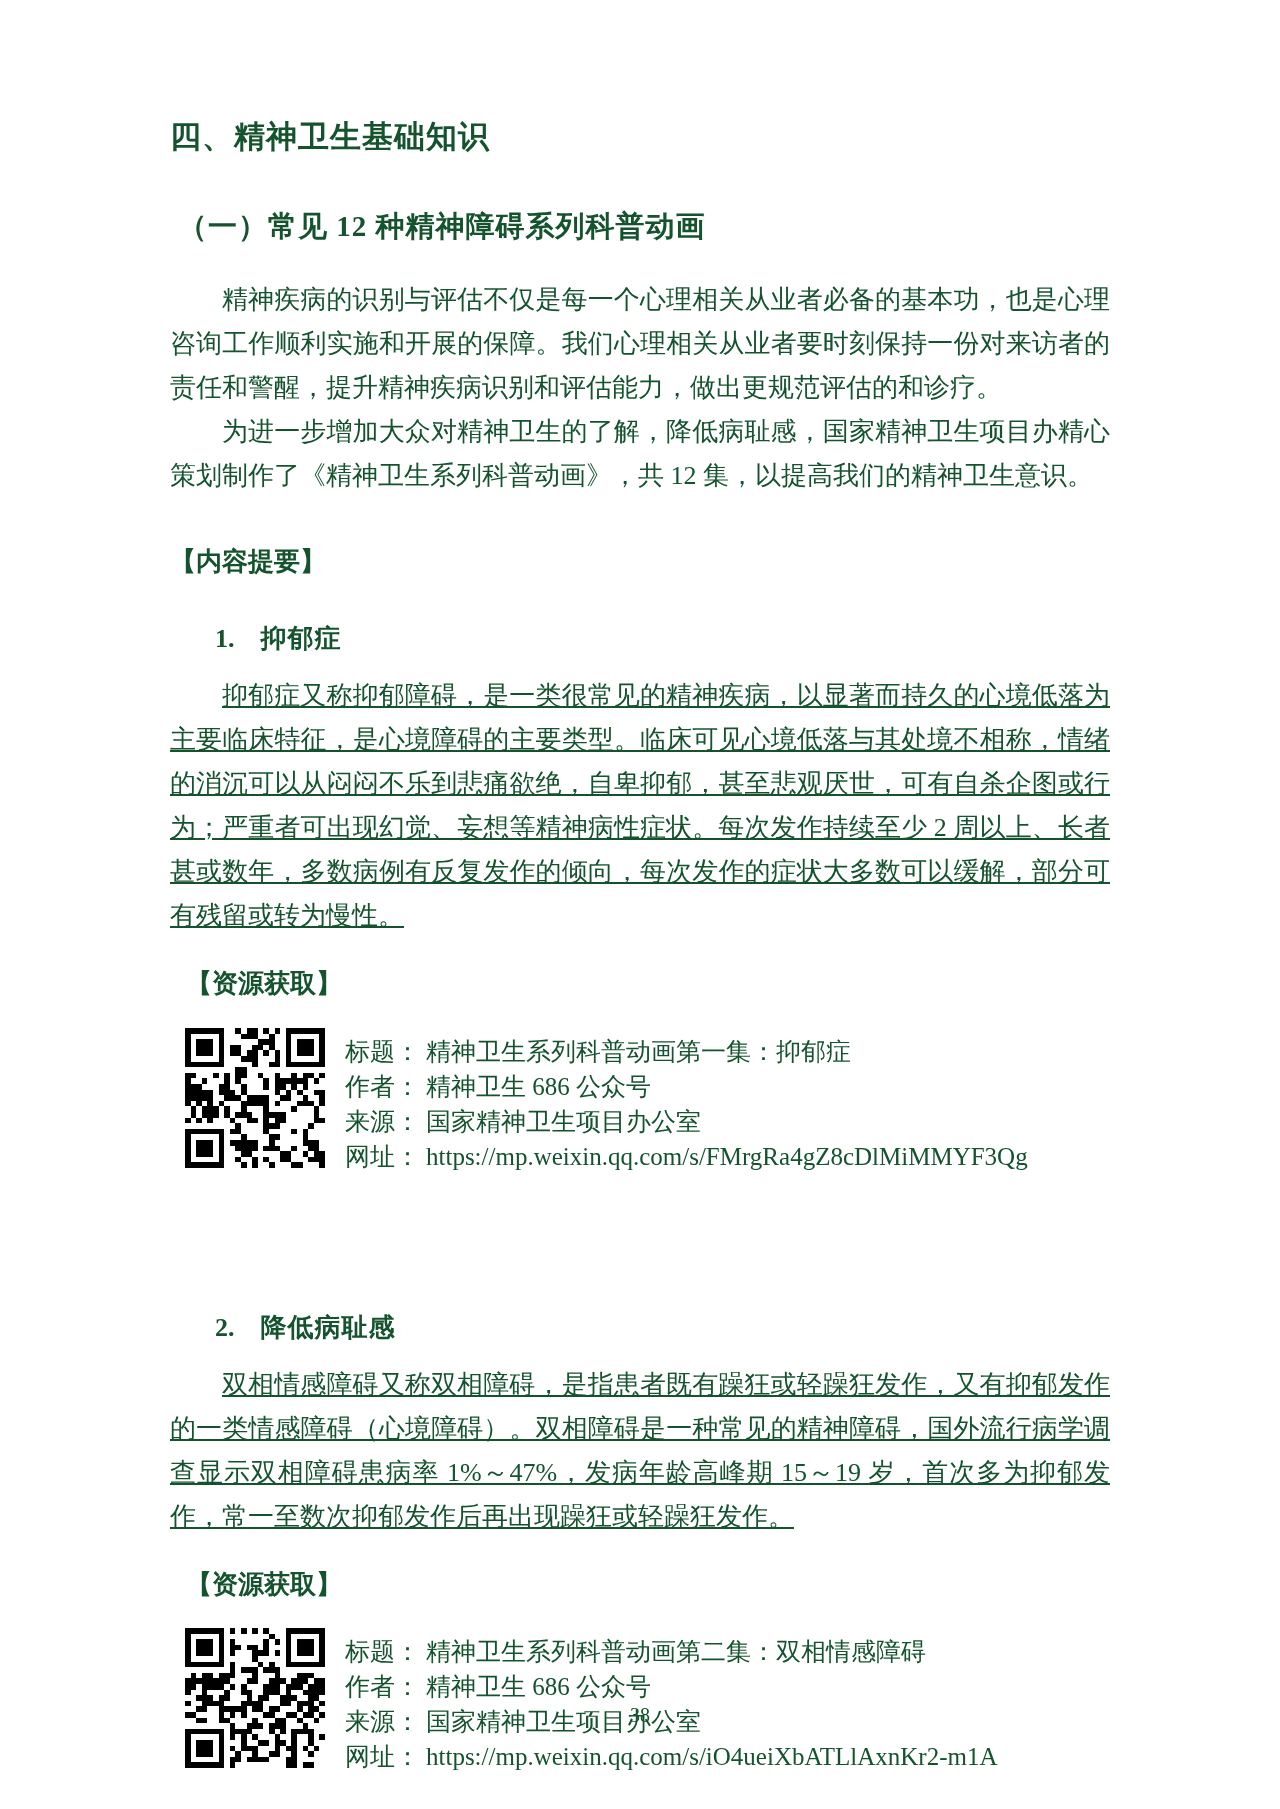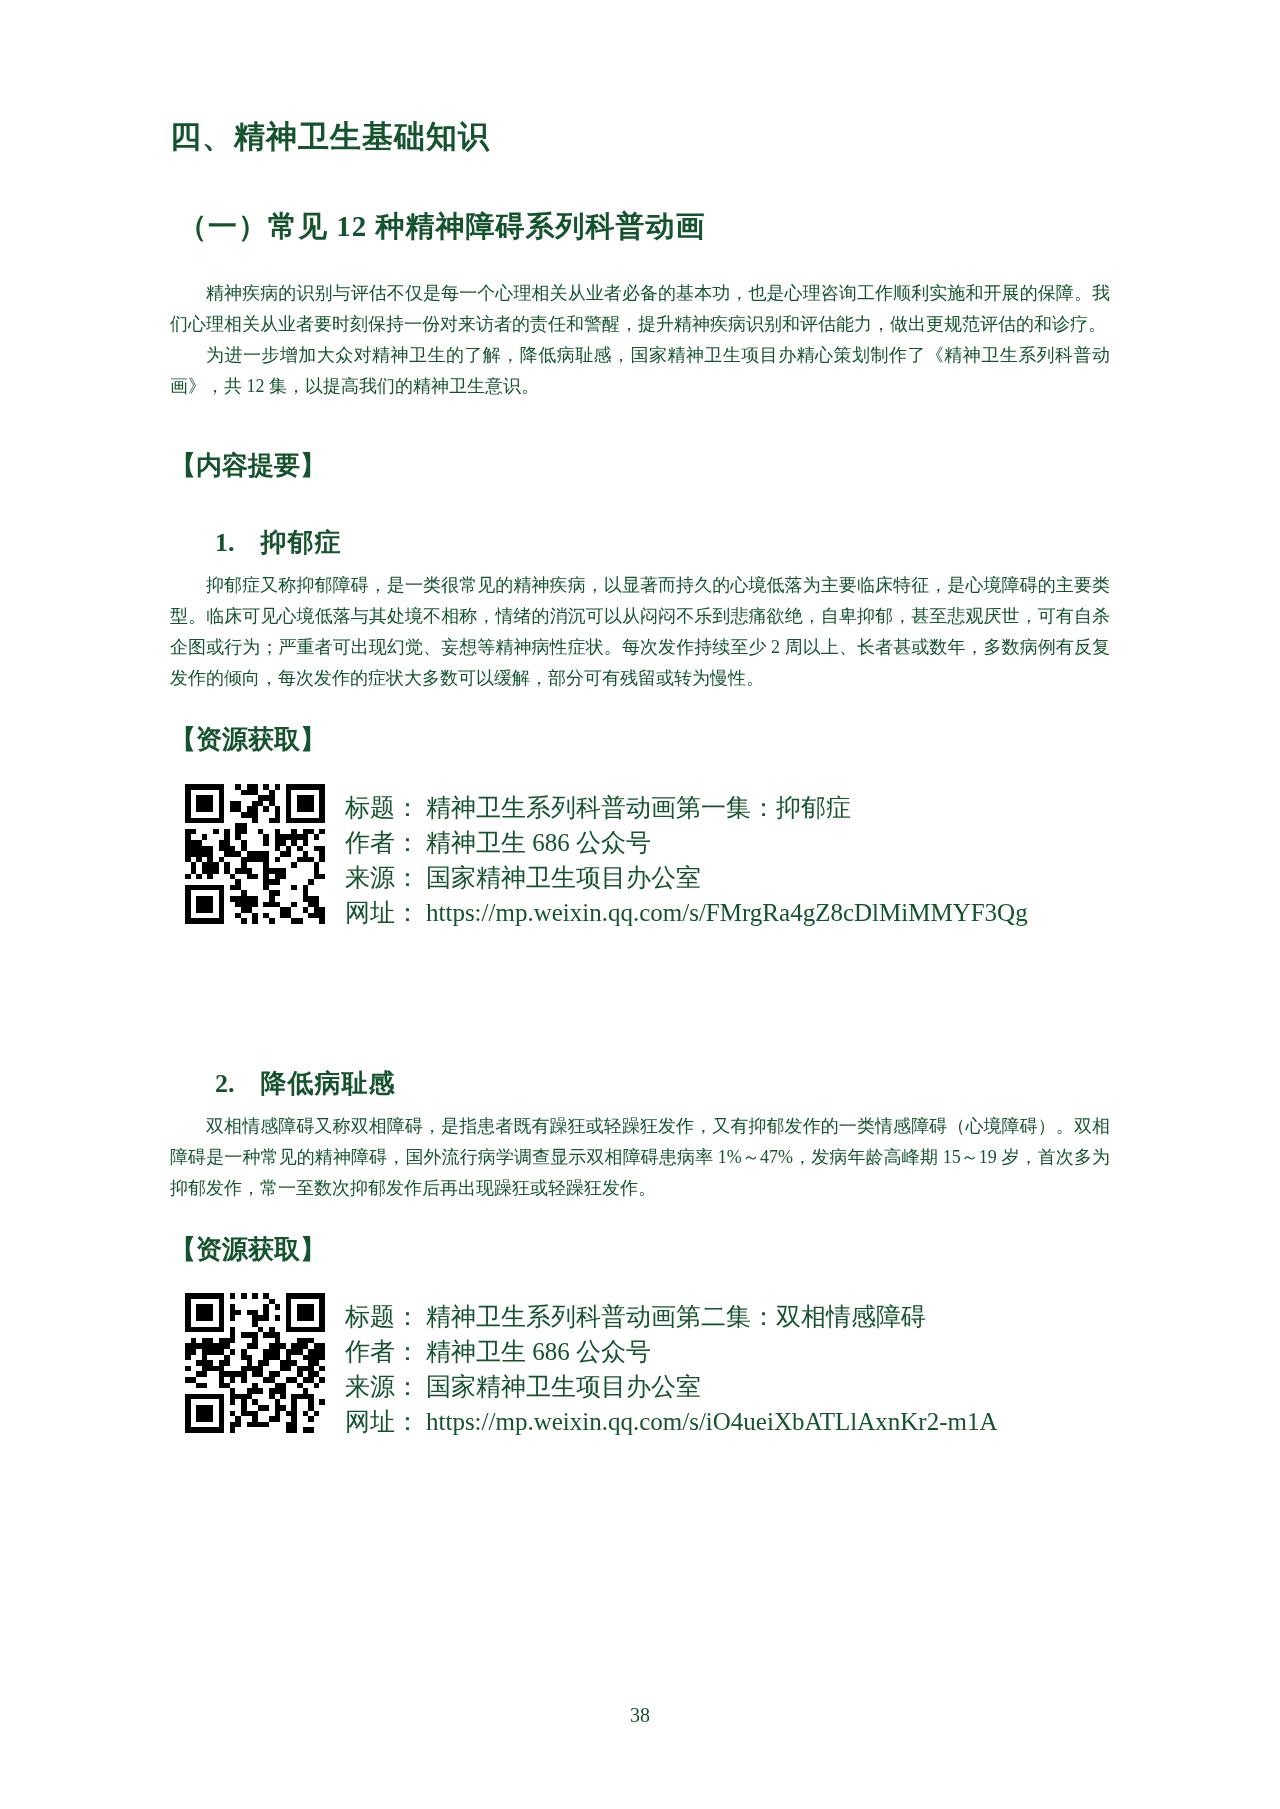--- a/index.html
+++ b/index.html
@@ -14,41 +14,41 @@
     font-family:"Liberation Sans","DejaVu Sans",sans-serif;
     font-weight:bold;font-size:31px;line-height:1.2;
     margin:0 0 54px 0;letter-spacing:1px;
   }
   .section-title{
     font-family:"Liberation Serif","DejaVu Serif",serif;
     font-weight:bold;font-size:29px;line-height:1.2;
     margin:0 0 34px 8px;letter-spacing:1px;
   }
   .para{
-    font-size:18px;line-height:31px;text-align:justify;
+    font-size:26px;line-height:44px;text-align:justify;
     text-indent:2em;margin:0;
   }
   .block-heading{
     font-family:"Liberation Sans","DejaVu Sans",sans-serif;
     font-weight:bold;font-size:26px;line-height:1.2;margin:0;
   }
   .summary-heading{margin-top:48px;}
   .entry-heading{
     margin:46px 0 0 45px;font-size:26px;line-height:1.2;
   }
   .entry-heading .num{
     font-family:"Liberation Serif","DejaVu Serif",serif;
     font-weight:bold;margin-right:26px;
   }
   .entry-heading .nm{
     font-family:"Liberation Sans","DejaVu Sans",sans-serif;
     font-weight:bold;letter-spacing:1px;
   }
-  .entry-desc{margin-top:12px;}
-  .resource-heading{margin-top:30px;}
+  .entry-desc{margin-top:20px;text-decoration:underline;}
+  .resource-heading{margin-top:30px;margin-left:16px;}
   .resource-row{
     display:flex;align-items:flex-start;
     margin:28px 0 0 15px;
   }
   .qr{width:140px;height:140px;flex:0 0 140px;}
   .qr svg{display:block;width:100%;height:100%;}
   .meta{
     margin-left:20px;padding-top:6px;
     font-size:25px;line-height:35px;white-space:nowrap;
   }

